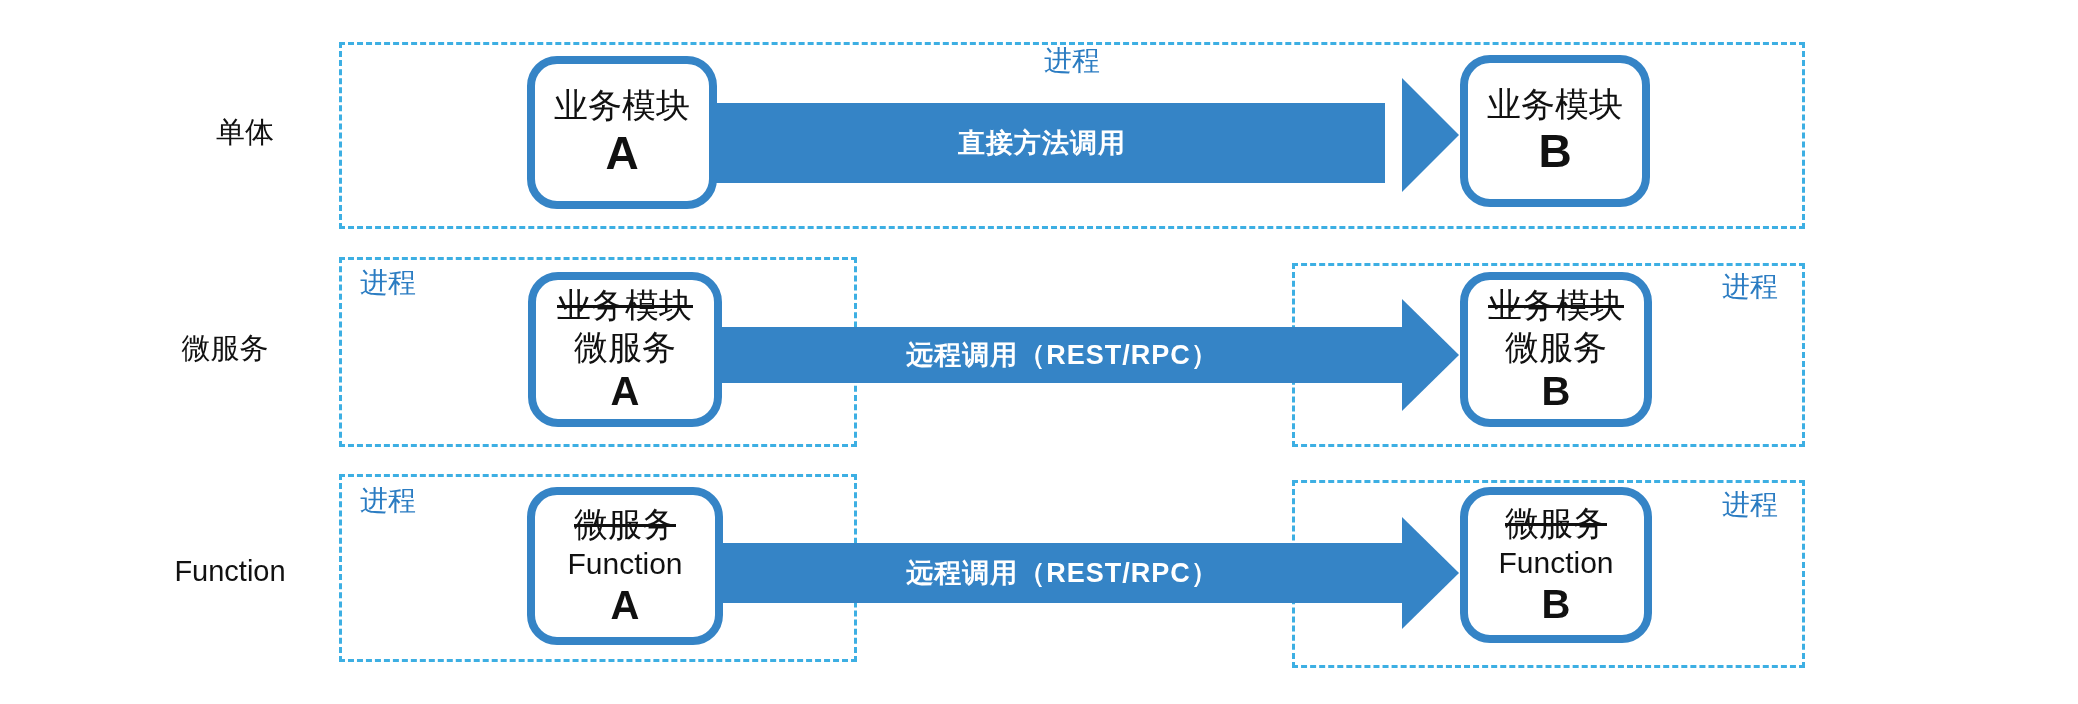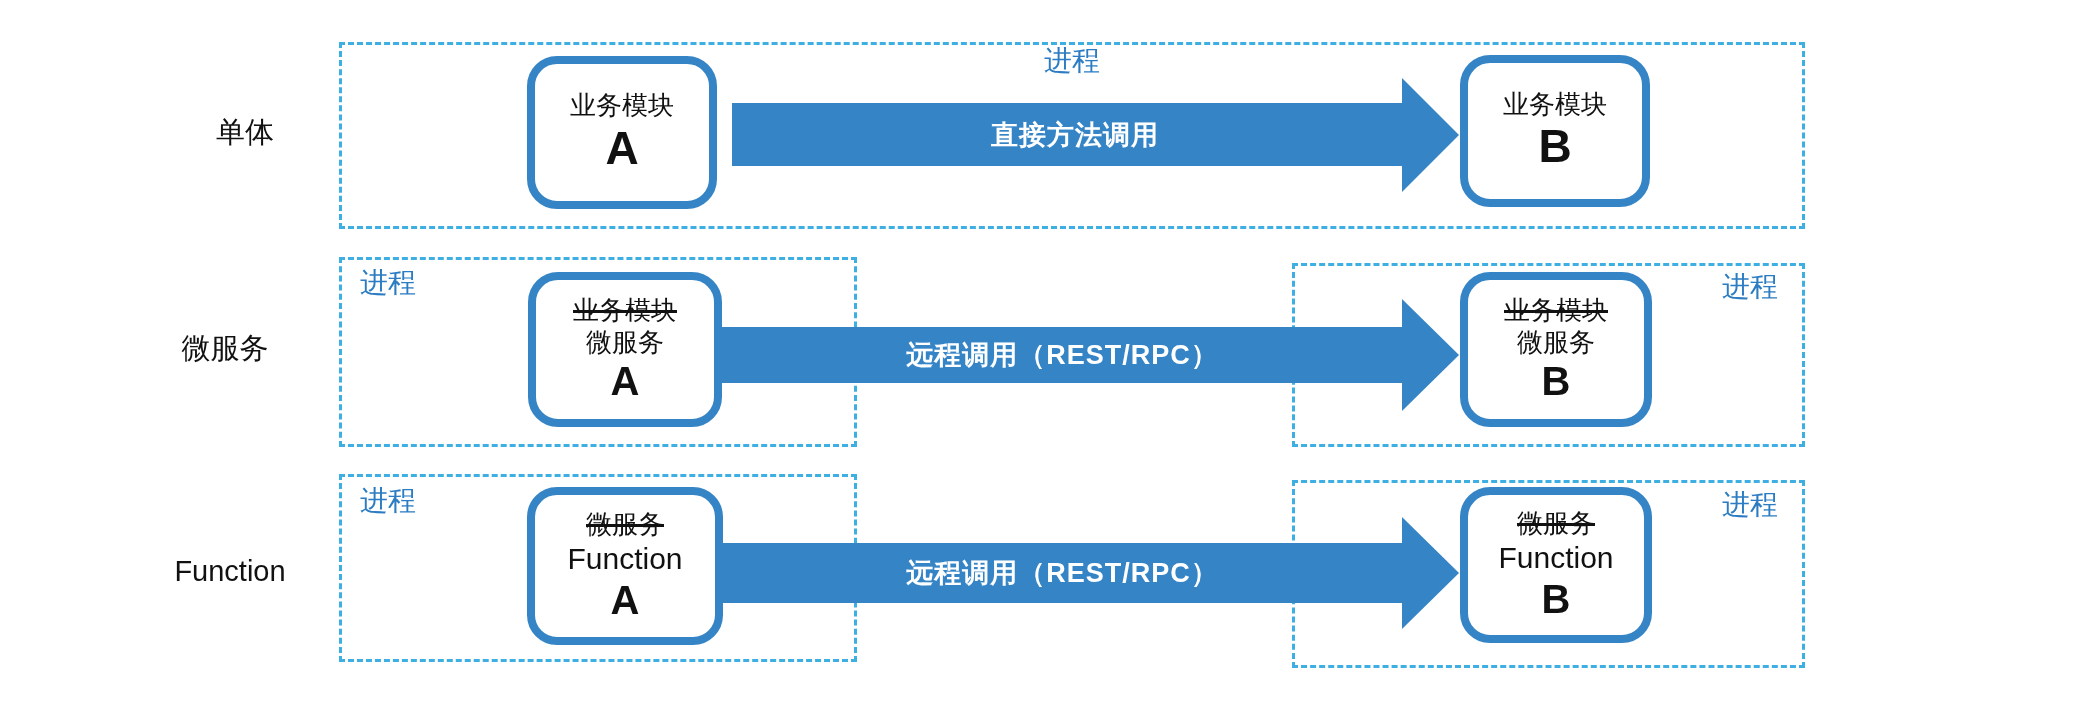--- a/index.html
+++ b/index.html
@@ -20,21 +20,21 @@
   .dashed-box{position:absolute;border:3px dashed var(--dash);box-sizing:border-box;}
   .process-label{
     position:absolute;color:var(--proc);font-size:28px;line-height:1.1;white-space:nowrap;
   }
   .process-label.centered{text-align:center;}
   .node{
     position:absolute;background:#ffffff;border:8px solid var(--blue);border-radius:30px;
     box-sizing:border-box;display:flex;flex-direction:column;align-items:center;
     justify-content:center;text-align:center;color:var(--ink);z-index:3;
   }
-  .node .small{font-size:26px;line-height:1.22;white-space:nowrap;}
+  .node .small{font-size:34px;line-height:1.22;white-space:nowrap;}
   .node .mid{font-size:30px;line-height:1.2;white-space:nowrap;}
   .node .strike{text-decoration:line-through;text-decoration-thickness:3px;}
   .node .letter{font-size:44px;line-height:1.15;font-weight:600;}
   .arrow-body{
     position:absolute;background:var(--blue);z-index:2;
     display:flex;align-items:center;justify-content:center;
   }
   .arrow-head{
     position:absolute;width:0;height:0;z-index:2;
     border-top:57px solid transparent;border-bottom:57px solid transparent;
@@ -48,21 +48,21 @@
 <body>
 
 <div class="canvas">
 
   <div class="side-label" style="left:160px;top:117px;width:170px;">单体</div>
 
   <div class="dashed-box" style="left:339px;top:42px;width:1466px;height:187px;"></div>
 
   <div class="process-label centered" style="left:339px;top:46px;width:1466px;">进程</div>
 
-  <div class="arrow-body" style="left:732px;top:103px;width:686px;height:63px;">
+  <div class="arrow-body" style="left:699px;top:103px;width:686px;height:80px;">
     <span class="arrow-label">直接方法调用</span>
   </div>
   <div class="arrow-head" style="left:1402px;top:78px;"></div>
 
   <div class="node" style="left:527px;top:56px;width:190px;height:153px;">
     <div class="small">业务模块</div>
     <div class="letter" style="font-size:46px;">A</div>
   </div>
 
   <div class="node" style="left:1460px;top:55px;width:190px;height:152px;">

